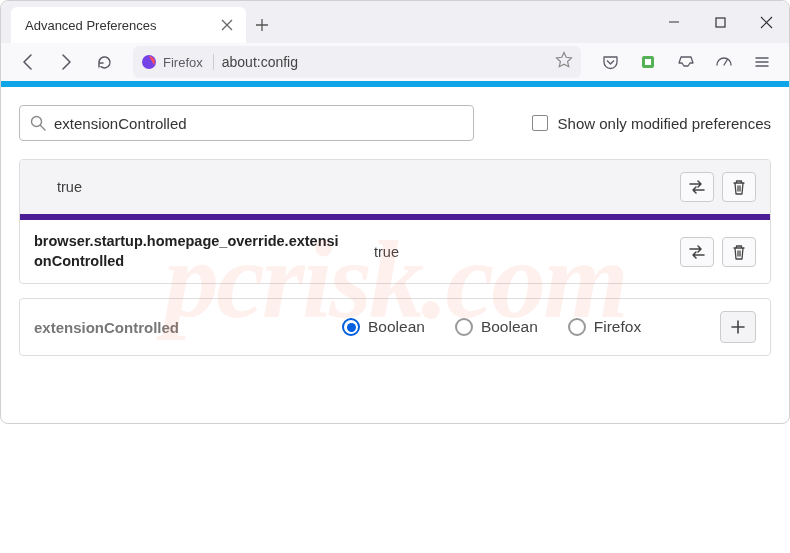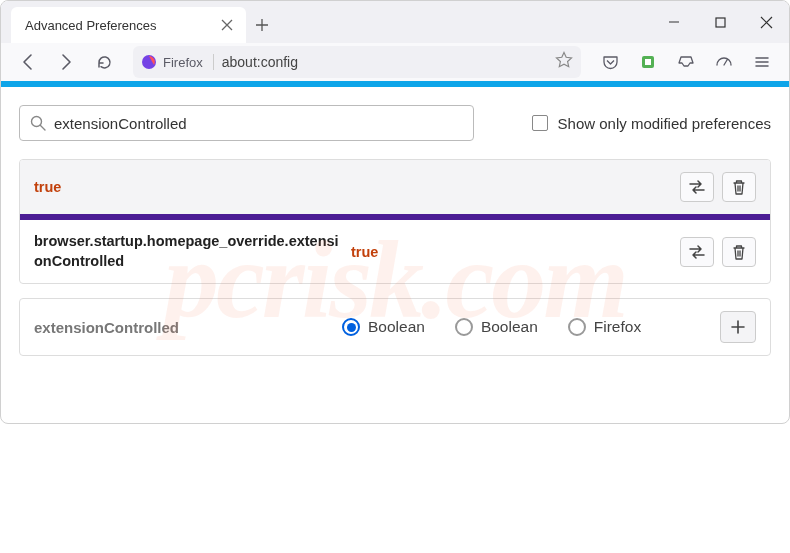--- a/index.html
+++ b/index.html
@@ -35,21 +35,21 @@
     .search-box input { flex: 1; border: none; outline: none; font-size: 15px; color: #333; }
     .search-box svg { color: #888; }
     .checkbox-label { display: flex; align-items: center; gap: 10px; font-size: 15px; color: #333; margin-left: 40px; }
     .checkbox { width: 16px; height: 16px; border: 1px solid #888; border-radius: 2px; }
     
     .pref-list { border: 1px solid #ddd; border-radius: 4px; overflow: hidden; }
     .pref-row { display: flex; align-items: center; padding: 12px 14px; gap: 12px; min-height: 52px; }
     .pref-row.striped { background: #f4f4f6; }
     .pref-row + .pref-row { border-top: 6px solid #4c1d95; }
     .pref-name { width: 305px; font-size: 14.5px; font-weight: 600; color: #222; word-break: break-word; line-height: 1.35; }
-    .pref-value { flex: 1; font-size: 14.5px; font-weight: 700; color: #c2410c; }
+    .pref-value { flex: 1; font-size: 14.5px; font-weight: 400; color: #404040; margin-left: 23px; }
     .pref-actions { display: flex; gap: 8px; }
     .icon-btn { width: 34px; height: 30px; border: 1px solid #ccc; border-radius: 4px; background: #fafafc; display: flex; align-items: center; justify-content: center; cursor: pointer; color: #444; }
     
     .new-pref-block { border: 1px solid #ddd; border-radius: 4px; margin-top: 14px; }
     .new-pref-row { display: flex; align-items: center; padding: 12px 14px; gap: 18px; }
     .new-pref-name { width: 290px; font-size: 15px; font-weight: 600; color: #777; }
     .radio-group { display: flex; gap: 30px; flex: 1; }
     .radio-opt { display: flex; align-items: center; gap: 8px; font-size: 15.5px; color: #444; cursor: pointer; justify-content: center; }
     .radio { width: 18px; height: 18px; border: 2px solid #999; border-radius: 50%; display: flex; align-items: center; justify-content: center; }
     .radio.checked { border-color: #0060df; }

